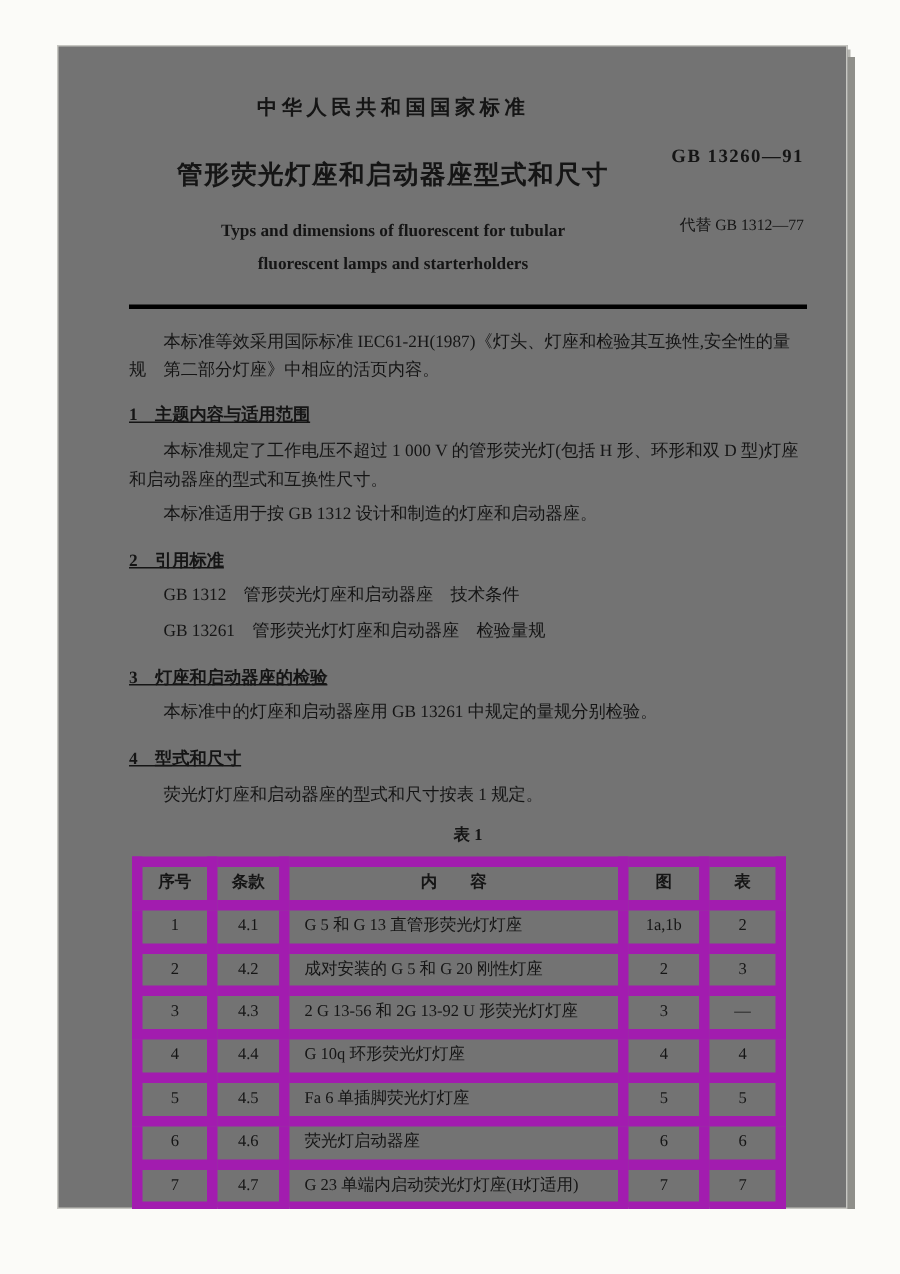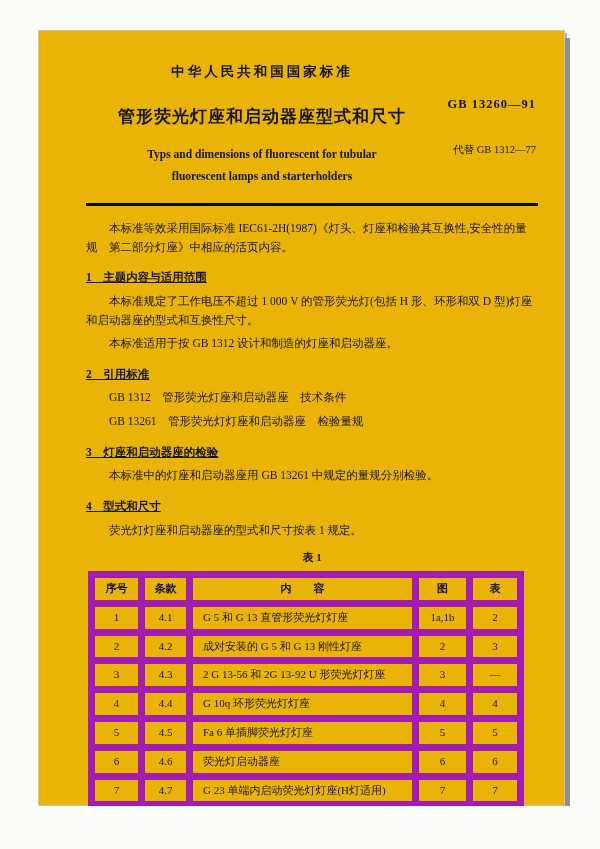--- a/index.html
+++ b/index.html
@@ -8,21 +8,21 @@
     background: #fbfbf8;
     font-family: "Liberation Serif", "DejaVu Serif", serif;
     color: #151515;
     -webkit-font-smoothing: antialiased;
   }
   .page {
     position: relative;
     width: 527px;
     height: 776px;
     margin: 30px 0 0 38px;
-    background: #eab308;
+    background: #737373;
     border: 1px solid #c6c6c1;
     box-shadow: 6px 7px 0 -1px #8f8f8a, 2px 3px 0 0 #b5b5b0;
     padding: 32px 26px 0 47px;
   }
 
   
   .header { position: relative; min-height: 128px; }
   .header-left { width: 352px; text-align: center; }
   .org-title {
     font-size: 13.5px;
@@ -181,21 +181,21 @@
         <tr>
           <td>1</td>
           <td>4.1</td>
           <td class="content-cell">G 5 和 G 13 直管形荧光灯灯座</td>
           <td>1a,1b</td>
           <td>2</td>
         </tr>
         <tr>
           <td>2</td>
           <td>4.2</td>
-          <td class="content-cell">成对安装的 G 5 和 G 13 刚性灯座</td>
+          <td class="content-cell">成对安装的 G 5 和 G 20 刚性灯座</td>
           <td>2</td>
           <td>3</td>
         </tr>
         <tr>
           <td>3</td>
           <td>4.3</td>
           <td class="content-cell">2 G 13-56 和 2G 13-92 U 形荧光灯灯座</td>
           <td>3</td>
           <td>—</td>
         </tr>

